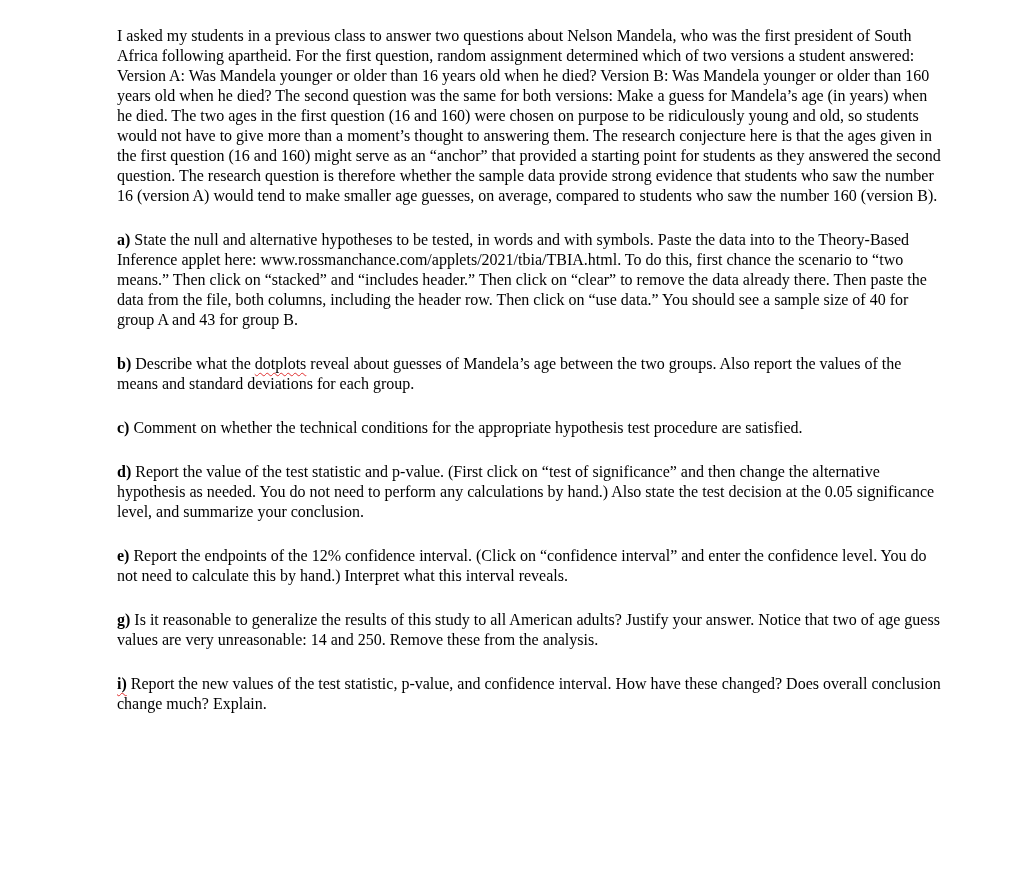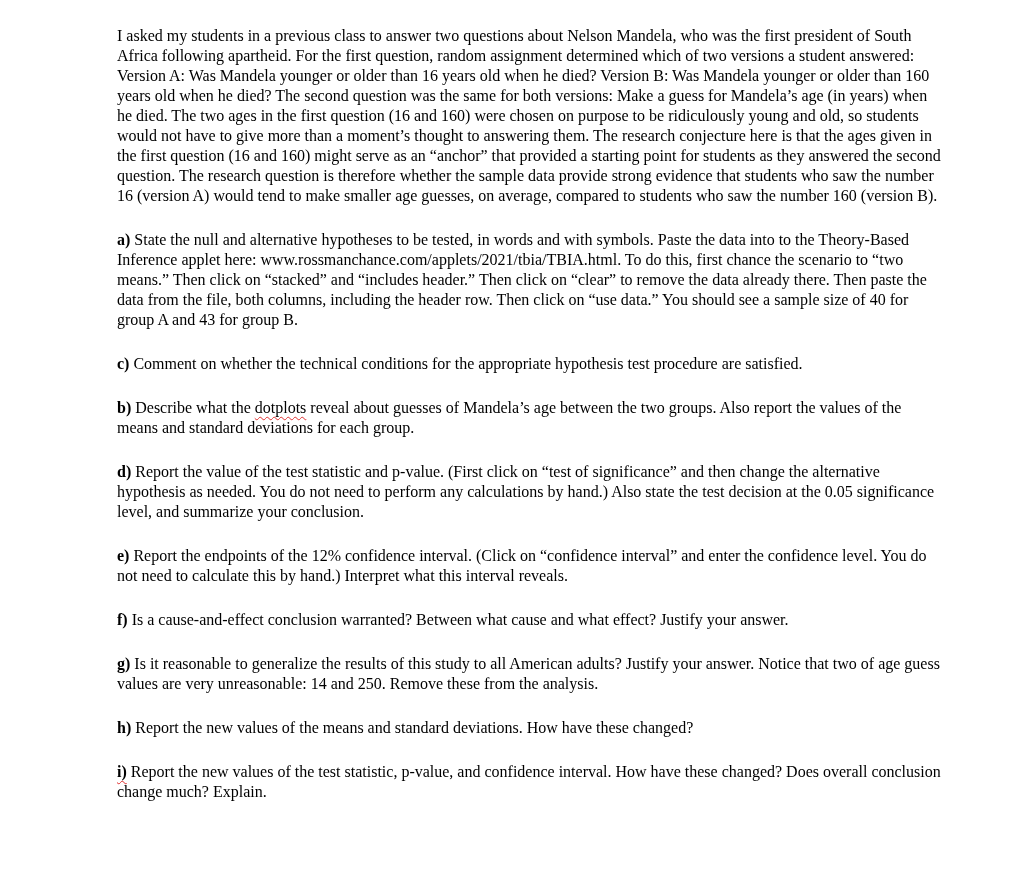--- a/index.html
+++ b/index.html
@@ -39,29 +39,27 @@
 </style>
 </head>
 <body>
 
 <div class="page">
 
   <p>I asked my students in a previous class to answer two questions about Nelson Mandela, who was the first president of South Africa following apartheid. For the first question, random assignment determined which of two versions a student answered: Version A: Was Mandela younger or older than 16 years old when he died? Version B: Was Mandela younger or older than 160 years old when he died? The second question was the same for both versions: Make a guess for Mandela’s age (in years) when he died. The two ages in the first question (16 and 160) were chosen on purpose to be ridiculously young and old, so students would not have to give more than a moment’s thought to answering them. The research conjecture here is that the ages given in the first question (16 and 160) might serve as an “anchor” that provided a starting point for students as they answered the second question. The research question is therefore whether the sample data provide strong evidence that students who saw the number 16 (version A) would tend to make smaller age guesses, on average, compared to students who saw the number 160 (version B).</p>
 
   <p><span class="q-label">a)</span> <span>State the null and alternative hypotheses to be tested, in words and with symbols. Paste the data into to the Theory-Based Inference applet here: www.rossmanchance.com/applets/2021/tbia/TBIA.html. To do this, first chance the scenario to “two means.” Then click on “stacked” and “includes header.” Then click on “clear” to remove the data already there. Then paste the data from the file, both columns, including the header row. Then click on “use data.” You should see a sample size of 40 for group A and 43 for group B.</span></p>
 
+  <p><span class="q-label">b)</span> <span>Describe what the </span><span class="misspell">dotplots</span><span> reveal about guesses of Mandela’s age between the two groups. Also report the values of the means and standard deviations for each group.</span></p>
+
   <p><span class="q-label">c)</span> <span>Comment on whether the technical conditions for the appropriate hypothesis test procedure are satisfied.</span></p>
-
-  <p><span class="q-label">b)</span> <span>Describe what the </span><span class="misspell">dotplots</span><span> reveal about guesses of Mandela’s age between the two groups. Also report the values of the means and standard deviations for each group.</span></p>
 
   <p><span class="q-label">d)</span> <span>Report the value of the test statistic and p-value. (First click on “test of significance” and then change the alternative hypothesis as needed. You do not need to perform any calculations by hand.) Also state the test decision at the 0.05 significance level, and summarize your conclusion.</span></p>
 
   <p><span class="q-label">e)</span> <span>Report the endpoints of the 12% confidence interval. (Click on “confidence interval” and enter the confidence level. You do not need to calculate this by hand.) Interpret what this interval reveals.</span></p>
 
-  <p><span class="q-label">f)</span> <span>Is a cause-and-effect conclusion warranted? Between what cause and what effect? Justify your answer.</span></p>
 
   <p><span class="q-label">g)</span> <span>Is it reasonable to generalize the results of this study to all American adults? Justify your answer. Notice that two of age guess values are very unreasonable: 14 and 250. Remove these from the analysis.</span></p>
 
-  <p><span class="q-label">h)</span> <span>Report the new values of the means and standard deviations. How have these changed?</span></p>
 
   <p><span class="q-label misspell">i)</span> <span>Report the new values of the test statistic, p-value, and confidence interval. How have these changed? Does overall conclusion change much? Explain.</span></p>
 
 </div>
 
 </body></html>

